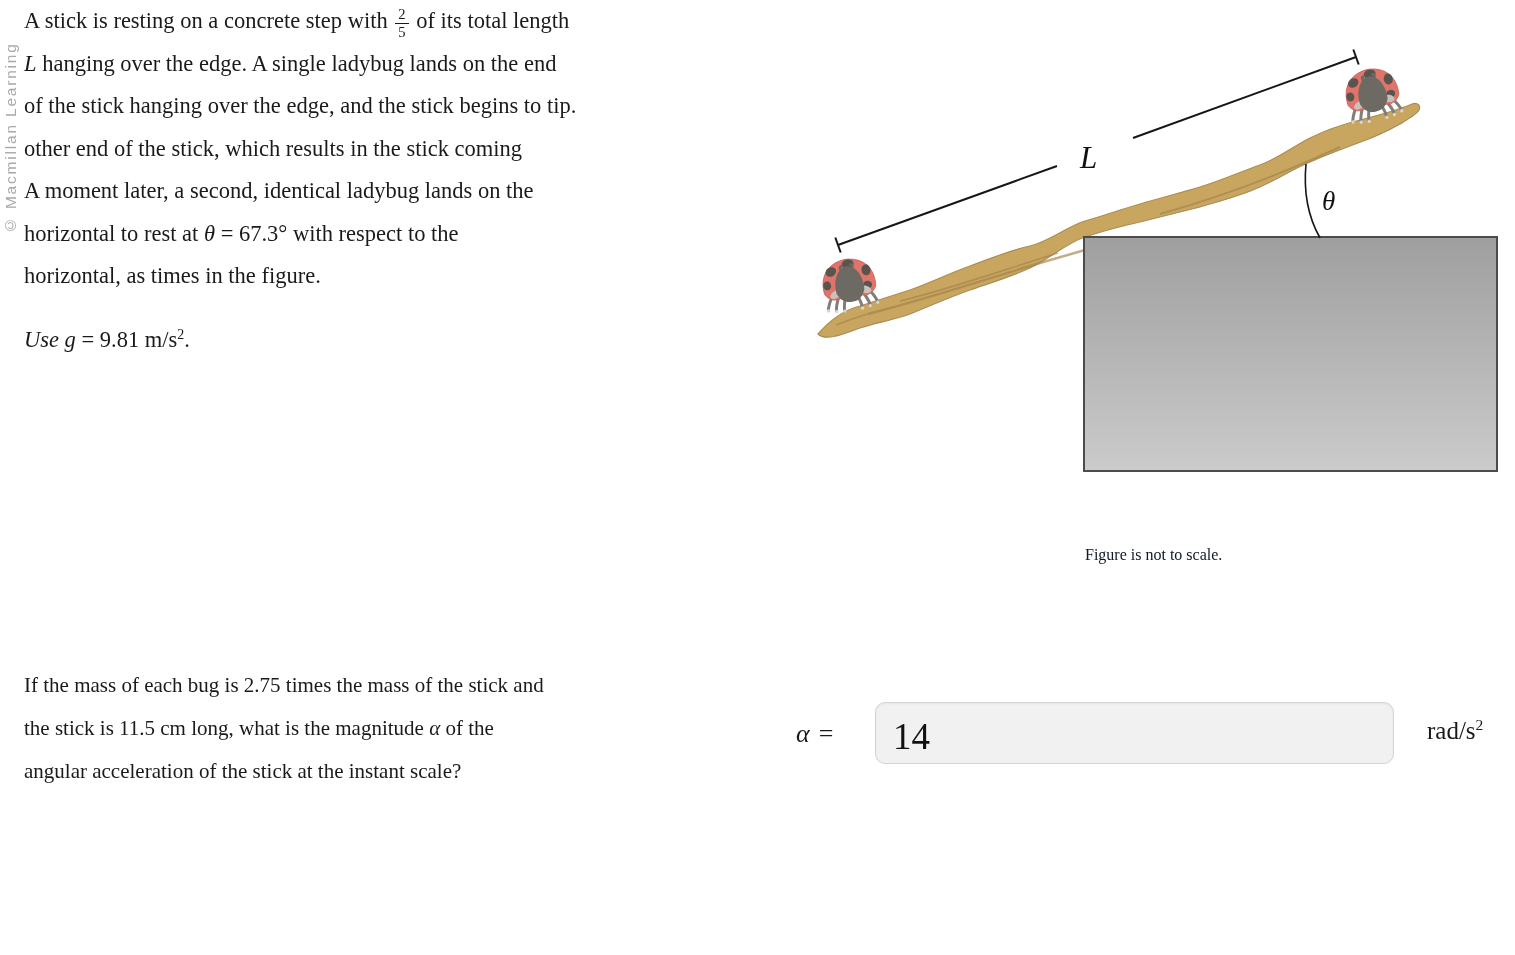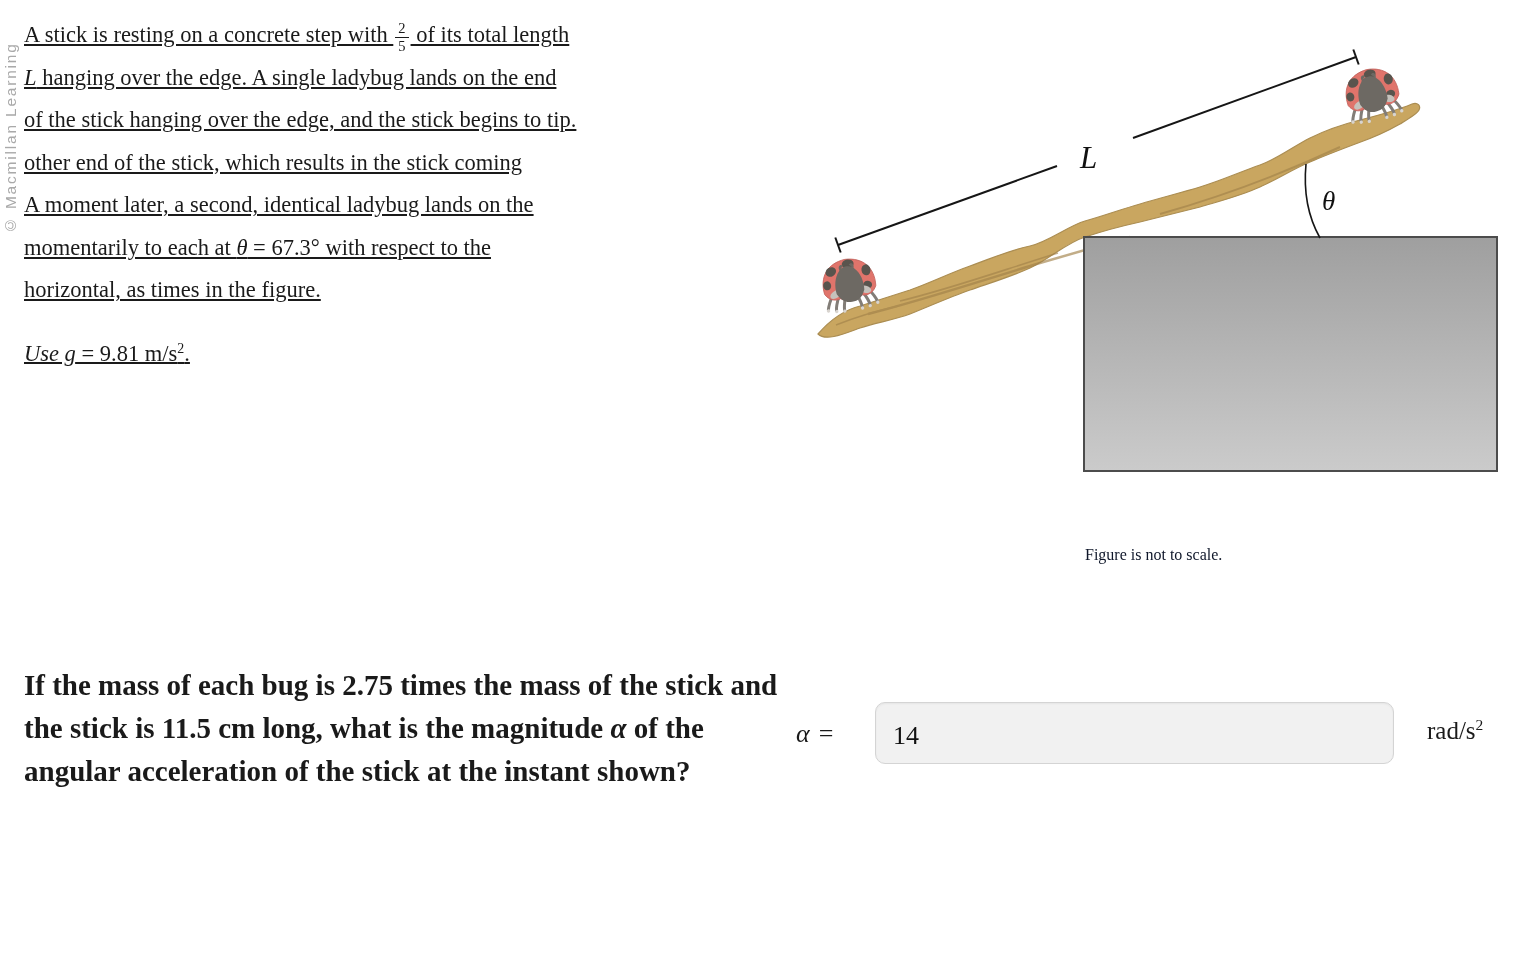--- a/index.html
+++ b/index.html
@@ -5,63 +5,63 @@
   html,body{margin:0;padding:0;background:#ffffff;}
   #screen{position:relative;width:1515px;height:955px;background:#ffffff;overflow:hidden;
           font-family:"Liberation Serif","DejaVu Serif",serif;color:#1a1a1a;}
   .it{font-style:italic;}
   
   .watermark{position:absolute;left:2px;top:4px;height:230px;
              writing-mode:vertical-rl;transform:rotate(180deg);
              font-family:"Liberation Sans","DejaVu Sans",sans-serif;
              font-size:15.5px;letter-spacing:1.8px;color:#a9a9a9;white-space:nowrap;}
   
-  .problem{position:absolute;left:24px;top:14px;width:730px;
-           font-size:22.5px;line-height:42.5px;text-decoration:underline;}
+  .problem{position:absolute;left:24px;top:0px;width:730px;
+           font-size:22.5px;line-height:42.5px;}
   .problem .line{white-space:nowrap;}
   .frac{display:inline-block;vertical-align:-0.62em;text-align:center;
         line-height:1.05;font-size:14.5px;margin:0 2px;}
   .frac .num{display:block;padding:0 3px 1px;border-bottom:1.3px solid #1a1a1a;}
   .frac .den{display:block;padding:1px 3px 0;}
   .use-line{margin-top:16px;}
   sup.small{font-size:0.62em;vertical-align:0.55em;}
   
   .question{position:absolute;left:24px;top:664px;width:770px;
-            font-size:29px;line-height:43px;font-weight:bold;}
+            font-size:21px;line-height:43px;}
   .question .line{white-space:nowrap;}
   
   .figure-svg{position:absolute;left:760px;top:20px;}
   .fig-caption{position:absolute;left:1085px;top:546px;font-size:16px;color:#0f172a;}
   .svg-dim{stroke:#161616;stroke-width:2;fill:none;}
   .svg-arc{stroke:#161616;stroke-width:1.6;fill:none;}
   .svg-label{font-family:"Liberation Serif","DejaVu Serif",serif;font-style:italic;fill:#111;}
   
   .answer-label{position:absolute;left:796px;top:719px;font-size:26px;}
   .answer-label .eq{margin-left:9px;font-style:normal;}
   .answer-input{position:absolute;left:875px;top:702px;width:519px;height:62px;
                 box-sizing:border-box;background:#f1f1f1;border:1px solid #d4d4d4;
                 border-radius:10px;font-family:"Liberation Serif","DejaVu Serif",serif;
-                font-size:26px;color:#111;padding:8px 0 2px 17px;outline:none;
+                font-size:37px;color:#111;padding:8px 0 2px 17px;outline:none;
                 box-shadow:inset 0 1px 2px rgba(0,0,0,0.05);}
   .answer-unit{position:absolute;left:1427px;top:716px;font-size:25px;}
 </style>
 </head>
 <body>
 
 <div id="screen">
 
   <div class="watermark">© Macmillan Learning</div>
 
   <div class="problem">
     <div class="line"><span>A stick is resting on a concrete step with </span><span class="frac"><span class="num">2</span><span class="den">5</span></span><span> of its total length</span></div>
     <div class="line"><span class="it">L</span><span> hanging over the edge. A single ladybug lands on the end</span></div>
     <div class="line">of the stick hanging over the edge, and the stick begins to tip.</div>
     <div class="line">other end of the stick, which results in the stick coming</div>
     <div class="line">A moment later, a second, identical ladybug lands on the</div>
-    <div class="line"><span>momentarily to each at </span><span class="it">θ</span><span> = 67.3° with respect to the</span></div>
+    <div class="line"><span>horizontal to rest at </span><span class="it">θ</span><span> = 67.3° with respect to the</span></div>
     <div class="line">horizontal, as times in the figure.</div>
     <div class="line use-line"><span class="it">Use g</span><span> = 9.81 m/s</span><sup class="small">2</sup><span>.</span></div>
   </div>
 
   <svg class="figure-svg" width="755" height="560" viewBox="760 20 755 560" xmlns="http://www.w3.org/2000/svg">
     <defs>
       <linearGradient id="stepGrad" x1="0" y1="0" x2="0" y2="1">
         <stop offset="0" stop-color="#9f9f9f"></stop>
         <stop offset="1" stop-color="#cbcbcb"></stop>
       </linearGradient>
@@ -152,21 +152,21 @@
 
     <use href="#bug" transform="translate(819,256) rotate(-10 30 27)"></use>
     <use href="#bug" transform="translate(1342,66) rotate(-13 30 27)"></use>
   </svg>
 
   <div class="fig-caption">Figure is not to scale.</div>
 
   <div class="question">
     <div class="line">If the mass of each bug is 2.75 times the mass of the stick and</div>
     <div class="line"><span>the stick is 11.5 cm long, what is the magnitude </span><span class="it">α</span><span> of the</span></div>
-    <div class="line">angular acceleration of the stick at the instant shown?</div>
+    <div class="line">angular acceleration of the stick at the instant scale?</div>
   </div>
 
   <div class="answer-label"><span class="it">α</span><span class="eq">=</span></div>
 
   <input class="answer-input" type="text" value="14" style="">
 
   <div class="answer-unit"><span>rad/s</span><sup class="small">2</sup></div>
 
 </div>
 

